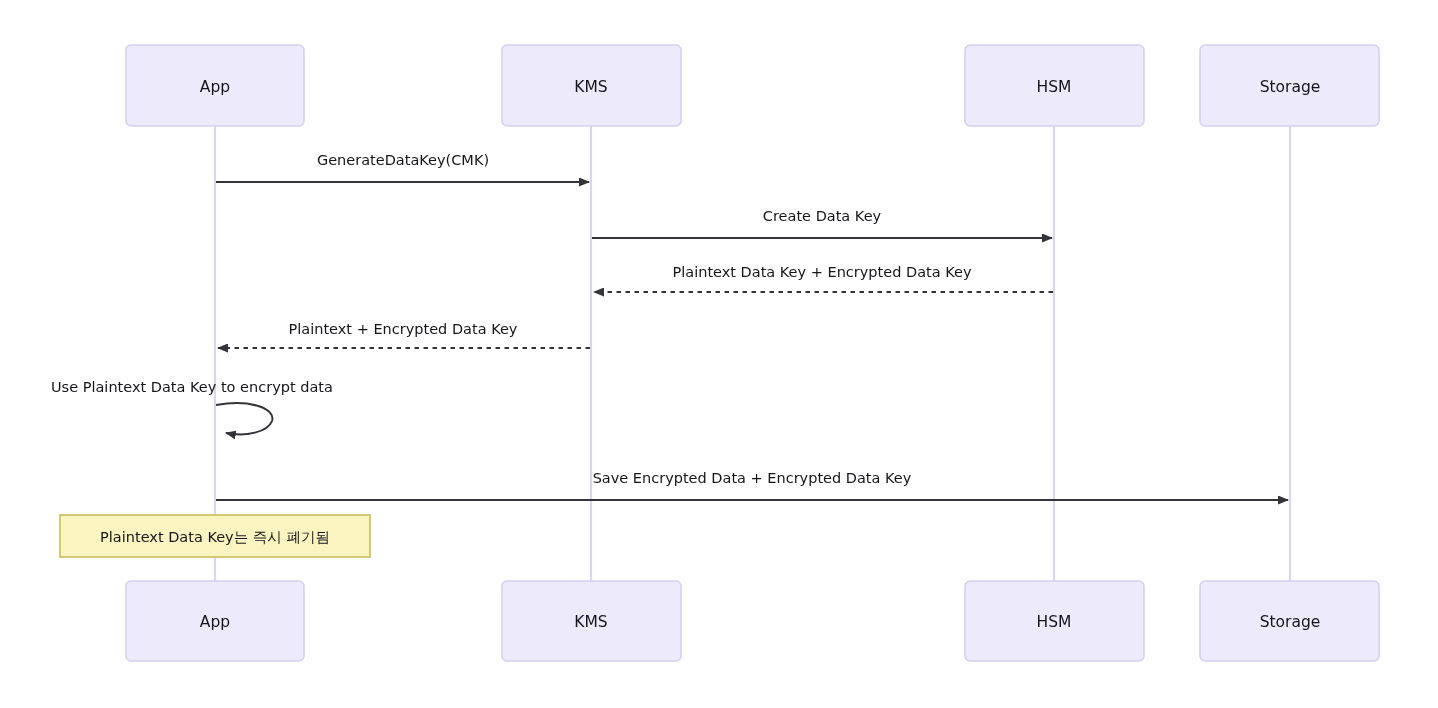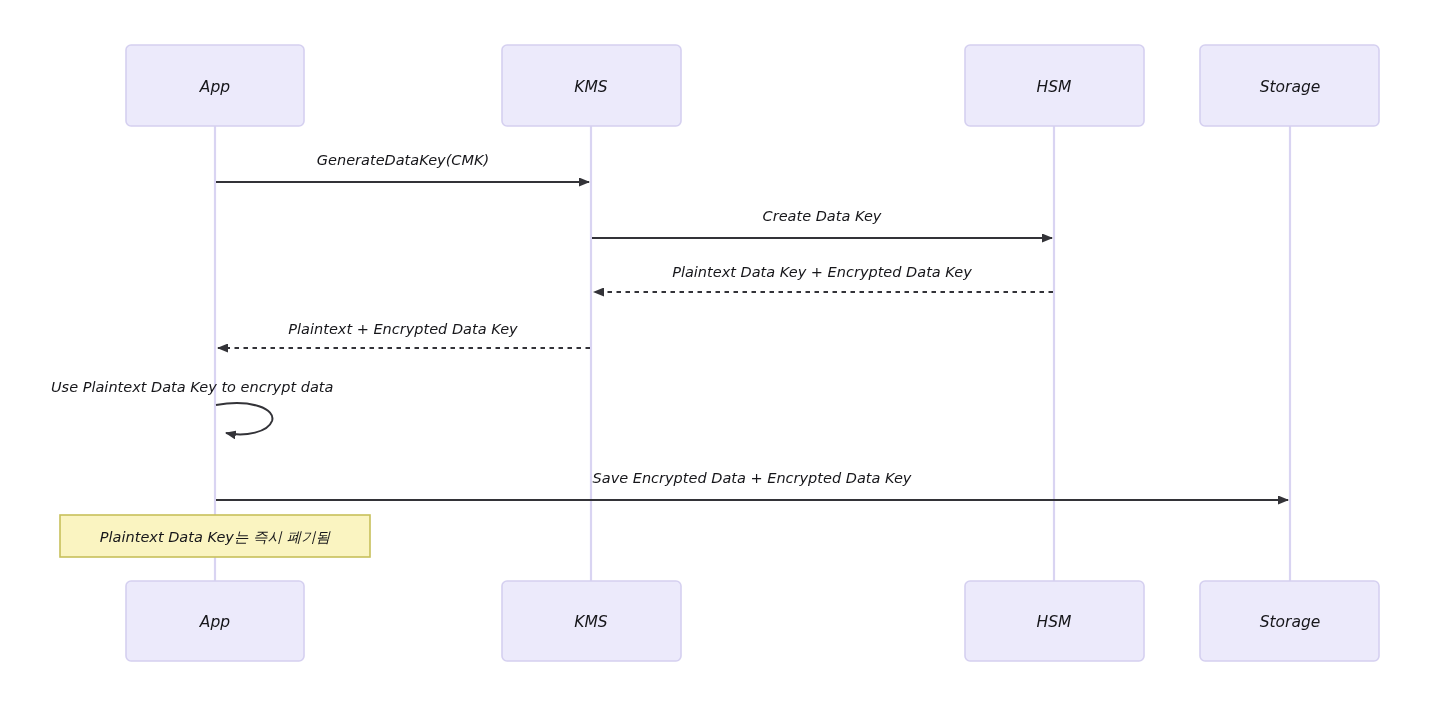--- a/index.html
+++ b/index.html
@@ -12,21 +12,20 @@
     font-family: "DejaVu Sans", "Liberation Sans", sans-serif;
     width: 1438px;
     height: 708px;
     overflow: hidden;
   }
   #diagram-root {
     position: relative;
     width: 1438px;
     height: 708px;
     background: #ffffff;
-    font-style: italic;
   }
   svg.seq-canvas {
     position: absolute;
     top: 0;
     left: 0;
     width: 1438px;
     height: 708px;
     display: block;
   }
   .actor-box {

